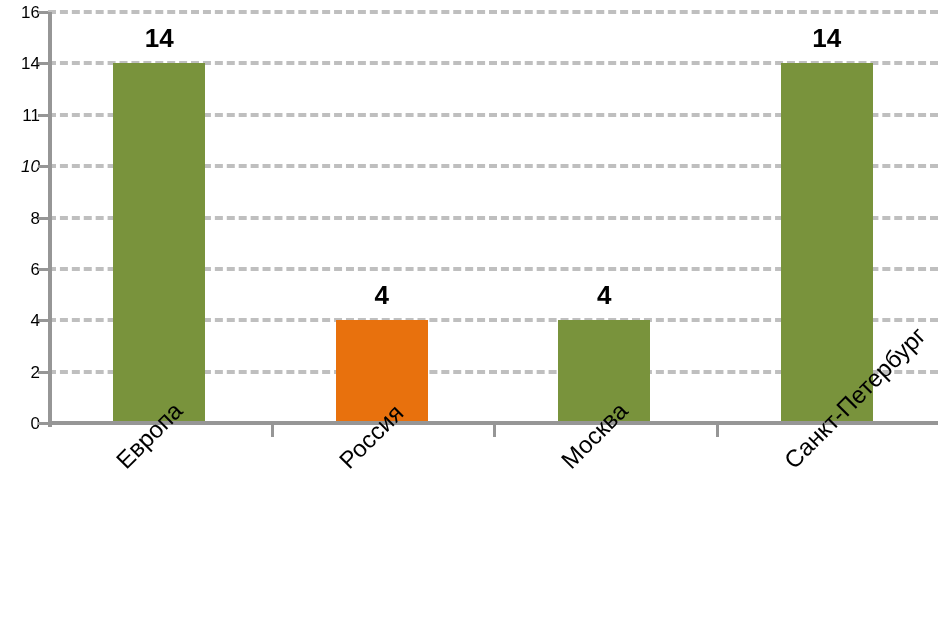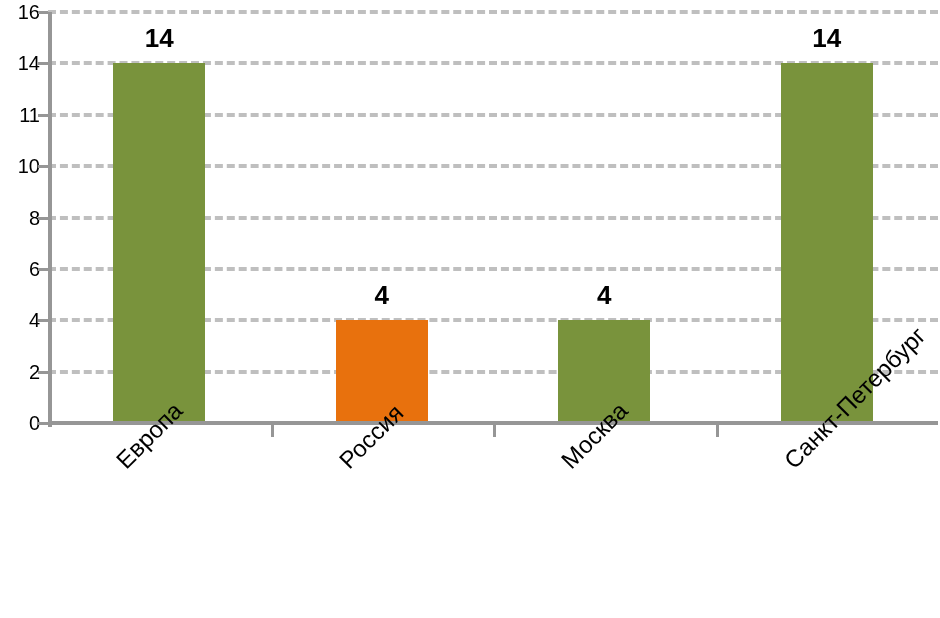--- a/index.html
+++ b/index.html
@@ -20,21 +20,21 @@
     height: 618px;
     background: #ffffff;
   }
 
   
   .ytick-label {
     position: absolute;
     right: 0;
     width: 34px;
     text-align: right;
-    font-size: 20px;
+    font-size: 17px;
     line-height: 1;
     color: #000000;
     transform: translateY(-50%);
     white-space: nowrap;
   }
   #y-axis-labels {
     position: absolute;
     left: 0;
     top: 0;
     width: 40px;
@@ -126,21 +126,21 @@
 <body>
 
 <div id="chart-root">
 
   <div id="y-axis-labels">
       <div class="ytick-label" style="top: 423px;">0</div>
       <div class="ytick-label" style="top: 371.625px;">2</div>
       <div class="ytick-label" style="top: 320.25px;">4</div>
       <div class="ytick-label" style="top: 268.875px;">6</div>
       <div class="ytick-label" style="top: 217.5px;">8</div>
-      <div class="ytick-label" style="top: 166.125px;">10</div>
+      <div class="ytick-label" style="top: 166.125px; font-style: italic;">10</div>
       <div class="ytick-label" style="top: 114.75px;">11</div>
       <div class="ytick-label" style="top: 63.375px;">14</div>
       <div class="ytick-label" style="top: 12px;">16</div>
     </div>
 
   <div id="y-axis-ticks">
       <div class="ytick-mark" style="top: 423px;"></div>
       <div class="ytick-mark" style="top: 371.625px;"></div>
       <div class="ytick-mark" style="top: 320.25px;"></div>
       <div class="ytick-mark" style="top: 268.875px;"></div>

